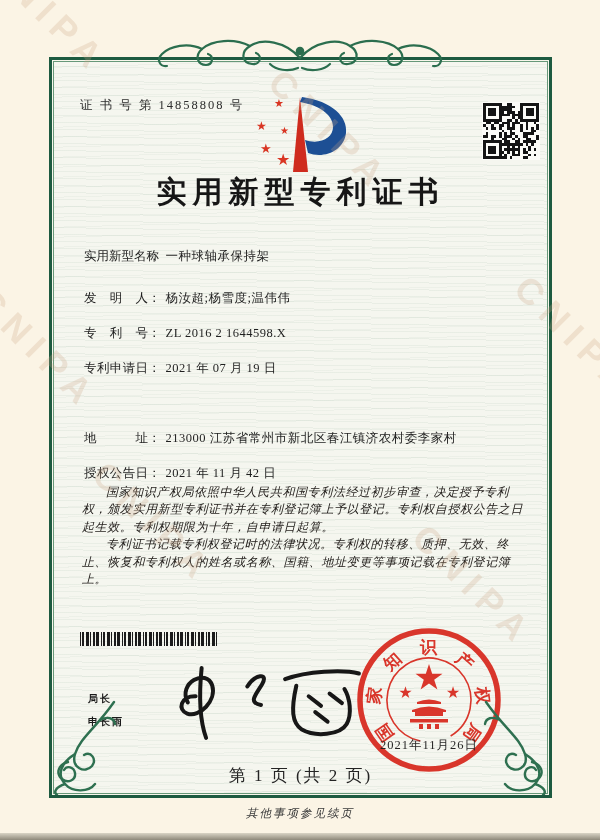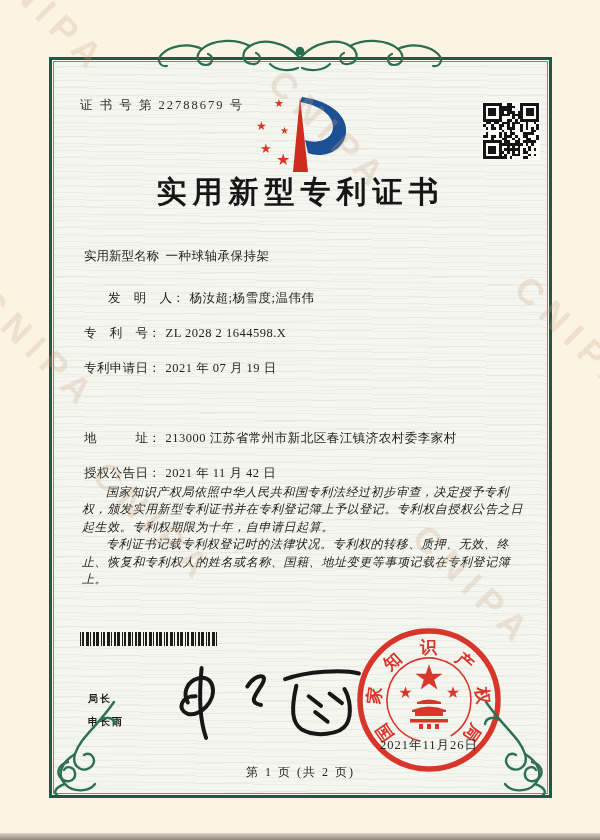--- a/index.html
+++ b/index.html
@@ -58,21 +58,21 @@
   .signature{left:98px;top:596px;width:225px;height:105px;}
 
   
   .seal{left:301px;top:564px;width:152px;height:152px;opacity:0.93;}
   .seal svg{position:absolute;left:0;top:0;}
   .seal-char{position:absolute;color:#d7281d;font-weight:700;font-size:17px;
              transform-origin:center;white-space:pre;}
   .seal-date{position:absolute;left:0;top:113px;width:100%;text-align:center;color:#141414;
              font-size:12.5px;letter-spacing:1px;z-index:4;}
 
-  .page-num{left:0;top:704px;width:100%;text-align:center;font-size:12px;color:#242424;letter-spacing:2px;}
+  .page-num{left:0;top:704px;width:100%;text-align:center;font-size:17px;color:#242424;letter-spacing:2px;}
 
   .footer-note{position:absolute;left:0;top:806px;width:100%;text-align:center;z-index:3;
                font-size:11.5px;font-style:italic;color:#3a3a3a;letter-spacing:2px;}
 
   .ornament-top{position:absolute;left:150px;top:36px;z-index:4;}
   .corner{position:absolute;z-index:4;}
   .corner-left{left:44px;top:700px;}
   .corner-right{left:480px;top:700px;transform:scaleX(-1);}
 
   .photo-edge{position:absolute;left:0;bottom:0;width:100%;height:7px;z-index:5;
@@ -87,21 +87,21 @@
       <span class="wm" style="left: -30px; top: -8px;">CNIPA</span>
       <span class="wm" style="left: 252px; top: 110px;">CNIPA</span>
       <span class="wm" style="left: -40px; top: 328px;">CNIPA</span>
       <span class="wm" style="left: 498px; top: 316px;">CNIPA</span>
       <span class="wm" style="left: 76px; top: 502px;">CNIPA</span>
       <span class="wm" style="left: 396px; top: 565px;">CNIPA</span>
     </div>
 
   <div class="panel">
 
-    <div class="cert-no">证 书 号 第 22788679 号</div>
+    <div class="cert-no">证 书 号 第 14858808 号</div>
 
     <div class="logo">
       <svg width="104" height="80" viewBox="0 0 104 80">
         <polygon points="50,3 58,78 43,78" fill="#cf2b1e"></polygon>
         <path d="M52,3 C82,7 98,23 96,39 C94,57 74,65 58,59 L55,46 C70,51 83,44 83,33 C83,20 68,11 50,8 Z" fill="#1d4f94"></path>
       </svg>
     <span class="star" style="left: 24px; top: 4px; font-size: 11px; color: rgb(217, 53, 35);">★</span>
         <span class="star" style="left: 6px; top: 26px; font-size: 12px; color: rgb(217, 53, 35);">★</span>
         <span class="star" style="left: 30px; top: 32px; font-size: 10px; color: rgb(217, 53, 35);">★</span>
         <span class="star" style="left: 10px; top: 48px; font-size: 13px; color: rgb(217, 53, 35);">★</span>
@@ -551,25 +551,25 @@
         <div></div>
         <div></div>
       </div>
 
     <div class="title">实用新型专利证书</div>
 
     <div class="fields">
       <div class="row" style="top:0;">
         <span class="lbl">实用新型名称</span><span class="col">：</span><span class="val">一种球轴承保持架</span>
       </div>
-      <div class="row" style="top:42px;margin-left:24px;">
+      <div class="row" style="top:42px;">
         <span class="lbl">发明人</span><span class="col">：</span><span class="val">杨汝超;杨雪度;温伟伟</span>
       </div>
       <div class="row" style="top:77px;">
-        <span class="lbl">专利号</span><span class="col">：</span><span class="val">ZL 2028 2 1644598.X</span>
+        <span class="lbl">专利号</span><span class="col">：</span><span class="val">ZL 2016 2 1644598.X</span>
       </div>
       <div class="row" style="top:112px;">
         <span class="lbl">专利申请日</span><span class="col">：</span><span class="val">2021 年 07 月 19 日</span>
       </div>
       <div class="row" style="top:182px;">
         <span class="lbl">地址</span><span class="col">：</span><span class="val">213000 江苏省常州市新北区春江镇济农村委李家村</span>
       </div>
       <div class="row" style="top:217px;">
         <span class="lbl">授权公告日</span><span class="col">：</span><span class="val">2021 年 11 月 42 日</span>
       </div>
@@ -655,14 +655,15 @@
   <svg class="corner corner-right" width="76" height="95" viewBox="0 0 76 95">
     <g fill="none" stroke="#2e7050" stroke-width="2.4" stroke-linecap="round">
       <path d="M70,2 C52,28 36,38 31,54 C27,68 41,74 48,66 C53,59 47,51 40,55"></path>
       <path d="M31,54 C18,62 12,74 21,84 C29,93 45,92 51,84"></path>
       <path d="M21,84 C12,87 9,92 13,95"></path>
       <path d="M24,62 c-9,2 -13,11 -6,17 c6,5 14,1 13,-6 c-1,-6 -8,-8 -11,-3"></path>
       <path d="M56,20 c8,-4 14,-2 15,4"></path>
     </g>
   </svg>
 
+  <div class="footer-note">其他事项参见续页</div>
   <div class="photo-edge"></div>
 </div>
 
 </body></html>

